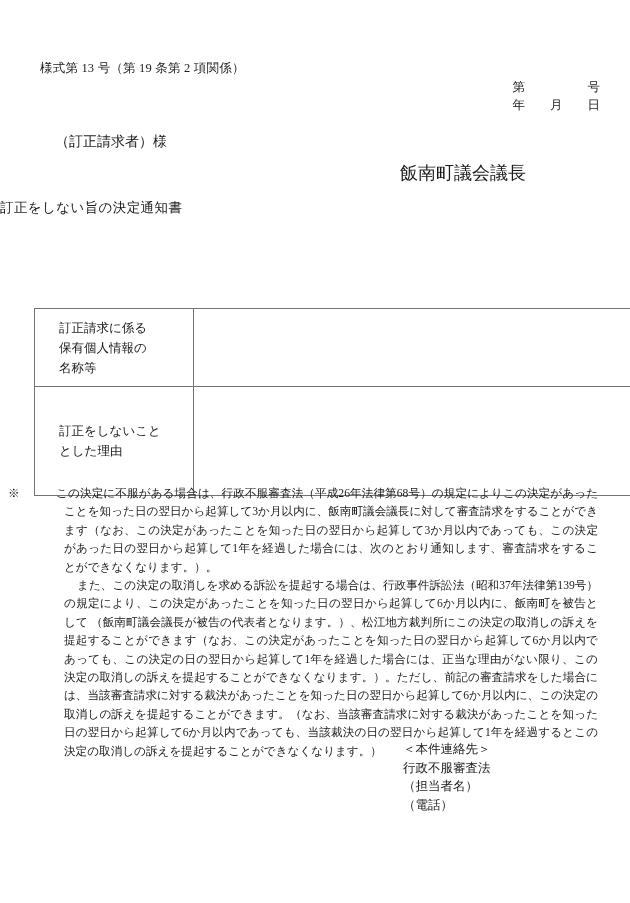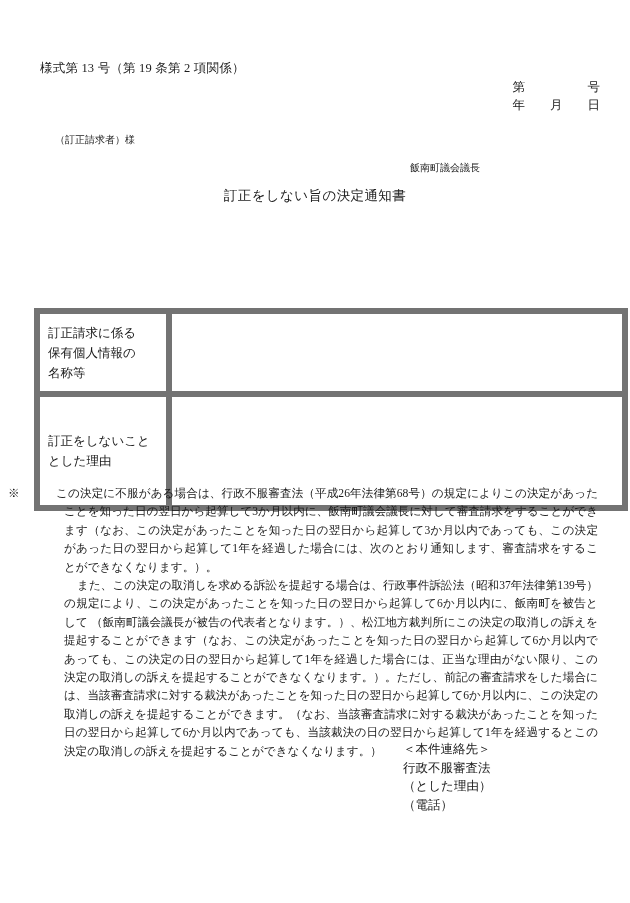--- a/index.html
+++ b/index.html
@@ -43,36 +43,36 @@
     font-size: 12.5px;
     text-align: right;
     line-height: 18px;
   }
   .doc-meta div { white-space: pre; }
 
   
   .addressee {
     left: 55px;
     top: 133px;
-    font-size: 10px;
+    font-size: 14px;
   }
 
   
   .issuer {
-    left: 410px;
+    left: 400px;
     top: 161px;
-    font-size: 10px;
+    font-size: 18px;
   }
 
   
   .doc-title {
     left: 0;
     right: 0;
-    top: 187px;
-    text-align: center;
+    top: 199px;
+    text-align: left;
     font-size: 13.5px;
     letter-spacing: 0.4px;
   }
 
   
   .body-para {
     left: 36px;
     top: 238px;
     width: 560px;
     font-size: 12.5px;
@@ -85,24 +85,24 @@
   
   table.form-table {
     position: absolute;
     left: 34px;
     top: 308px;
     width: 544px;
     border-collapse: collapse;
     table-layout: fixed;
   }
   table.form-table td {
-    border: 6px solid #737373;
+    border: 1px solid #737373;
     font-size: 12.5px;
     line-height: 20px;
-    padding: 0 8px;
+    padding: 0 24px;
     vertical-align: middle;
   }
   td.label-cell {
     width: 110px;
   }
   td.value-cell {
     width: 434px;
   }
   tr.row-1 td { height: 68px; }
   tr.row-1 td.label-cell { vertical-align: top; padding-top: 9px; }
@@ -174,17 +174,17 @@
       <span class="marker">※</span><span>この決定に不服がある場合は、行政不服審査法（平成26年法律第68号）の規定によりこの決定があったことを知った日の翌日から起算して3か月以内に、飯南町議会議長に対して審査請求をすることができます（なお、この決定があったことを知った日の翌日から起算して3か月以内であっても、この決定があった日の翌日から起算して1年を経過した場合には、次のとおり通知します、審査請求をすることができなくなります。）。</span>
     </div>
     <div class="note-sub">
       <span>また、この決定の取消しを求める訴訟を提起する場合は、行政事件訴訟法（昭和37年法律第139号）の規定により、この決定があったことを知った日の翌日から起算して6か月以内に、飯南町を被告として （飯南町議会議長が被告の代表者となります。）、松江地方裁判所にこの決定の取消しの訴えを提起することができます（なお、この決定があったことを知った日の翌日から起算して6か月以内であっても、この決定の日の翌日から起算して1年を経過した場合には、正当な理由がない限り、この決定の取消しの訴えを提起することができなくなります。）。ただし、前記の審査請求をした場合には、当該審査請求に対する裁決があったことを知った日の翌日から起算して6か月以内に、この決定の取消しの訴えを提起することができます。（なお、当該審査請求に対する裁決があったことを知った日の翌日から起算して6か月以内であっても、当該裁決の日の翌日から起算して1年を経過するとこの決定の取消しの訴えを提起することができなくなります。）</span>
     </div>
   </div>
 
   <div class="abs contact">
     <div>＜本件連絡先＞</div>
     <div>行政不服審査法</div>
-    <div>（とした理由）</div>
+    <div>（担当者名）</div>
     <div>（電話）</div>
   </div>
 
 </div>
 
 </body></html>

